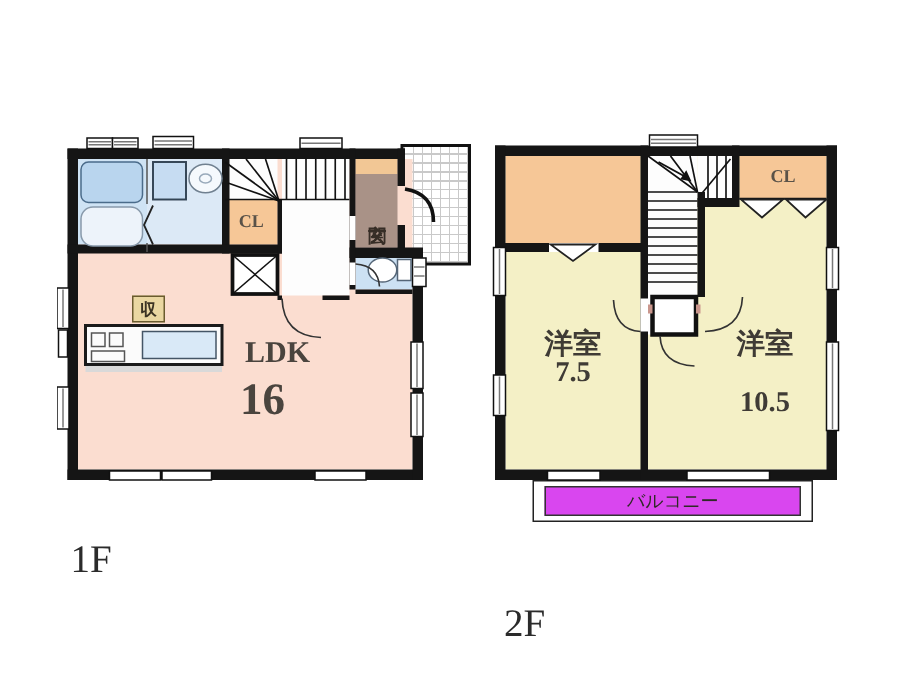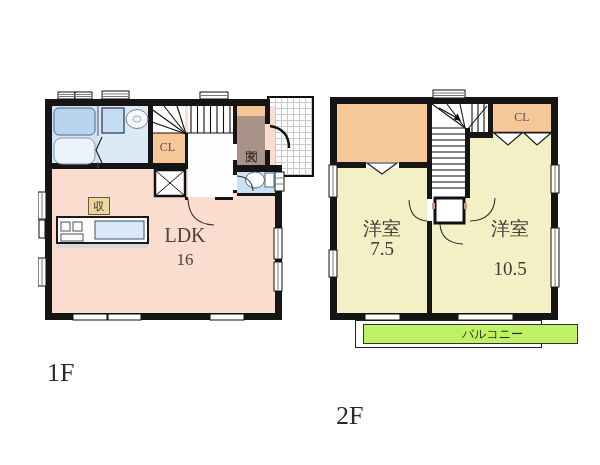--- a/index.html
+++ b/index.html
@@ -3,21 +3,21 @@
 <meta charset="utf-8">
 <style>
   html,body{margin:0;padding:0;}
   body{width:600px;height:465px;background:#ffffff;position:relative;overflow:hidden;
        font-family:"Liberation Serif","DejaVu Serif",serif;}
   .plan{position:absolute;}
   .plan .room, .plan .lbl, .plan .overlay{position:absolute;}
   .overlay{left:0;top:0;pointer-events:none;}
   .room{z-index:1;}
   svg.overlay{z-index:2;}
-  .lbl{z-index:3;color:#3f3b35;}
+  .lbl{z-index:3;color:#3f3b35;font-weight:bold;}
   
   #plan1{left:38px;top:88px;width:275px;height:250px;}
   .r-ldk{left:14px;top:18px;width:223px;height:207px;background:#FBDDD0;}
   .r-bath{left:14px;top:18px;width:46px;height:57px;background:#CFE3F4;}
   .r-wash{left:60px;top:18px;width:50px;height:57px;background:#DCE9F6;}
   .r-winder{left:112px;top:18px;width:35px;height:27px;background:#FDFDFD;}
   .r-cl1{left:112px;top:45px;width:35px;height:30px;background:#F6C797;}
   .r-stairhall{left:150px;top:18px;width:45px;height:91px;background:#FDFDFD;}
   .r-shoe{left:199px;top:18px;width:28px;height:10px;background:#F2C795;}
   .r-genkan{left:199px;top:28px;width:28px;height:49px;background:#A99287;}
@@ -26,30 +26,30 @@
      repeating-linear-gradient(0deg,#c9c9c9 0 1px,transparent 1px 6px),
      repeating-linear-gradient(90deg,#c9c9c9 0 1px,transparent 1px 6px),#fff;}
   
   #plan2{left:325px;top:88px;width:240px;height:275px;}
   .r-yoshitsu{left:12px;top:16px;width:214px;height:209px;background:#F4F0C6;}
   .r-wic{left:12px;top:16px;width:90px;height:58px;background:#F6C797;}
   .r-cl2{left:168px;top:16px;width:58px;height:28px;background:#F6C797;}
   .r-stair2{left:107px;top:16px;width:33px;height:119px;background:#FDFDFD;}
   .r-flight2{left:140px;top:16px;width:23px;height:28px;background:#FDFDFD;}
   .r-balc-outer{left:30px;top:232px;width:185px;height:26px;background:#fff;border:1.5px solid #222;}
-  .r-balc-inner{left:38px;top:236px;width:169px;height:18px;background:#bef264;border:1.5px solid #333;
-                display:flex;align-items:center;justify-content:center;z-index:3;padding-left:44px;}
+  .r-balc-inner{left:38px;top:236px;width:169px;height:18px;background:#d946ef;border:1.5px solid #333;
+                display:flex;align-items:center;justify-content:center;z-index:3;}
   
   .lbl-cl1{left:112px;top:52px;width:35px;text-align:center;font-size:12px;color:#5a5248;}
   .lbl-genkan{left:199px;top:32px;width:28px;height:44px;display:flex;align-items:center;justify-content:center;
       writing-mode:vertical-rl;font-size:12px;letter-spacing:2px;color:#362d26;}
   .lbl-shu{left:50px;top:109px;width:20px;height:16px;background:#EAD7A2;border:1.5px solid #6A5B2F;
       display:flex;align-items:center;justify-content:center;font-size:11px;color:#3b3323;}
   .lbl-ldk{left:107px;top:136px;width:80px;text-align:center;font-size:20px;color:#4a443e;}
-  .lbl-ldk-n{left:107px;top:162px;width:80px;text-align:center;font-size:17px;color:#4a443e;}
+  .lbl-ldk-n{left:97px;top:162px;width:80px;text-align:center;font-size:30px;color:#4a443e;}
   .lbl-wic{left:12px;top:37px;width:90px;text-align:center;font-size:14px;color:#5a5248;}
   .lbl-cl2{left:168px;top:22px;width:58px;text-align:center;font-size:12px;color:#5a5248;}
   .lbl-y1{left:17px;top:128px;width:80px;text-align:center;font-size:19px;}
   .lbl-y1n{left:17px;top:150px;width:80px;text-align:center;font-size:19px;}
   .lbl-y2{left:145px;top:128px;width:80px;text-align:center;font-size:19px;}
   .lbl-y2n{left:145px;top:150px;width:80px;text-align:center;font-size:19px;margin-top:20px;}
   .lbl-balc{font-size:12px;color:#2f2a26;}
   .floor-label{position:absolute;font-size:26px;color:#2b2b2b;}
   #f1-label{left:47px;top:358px;}
   #f2-label{left:336px;top:358px;margin-top:43px;}

